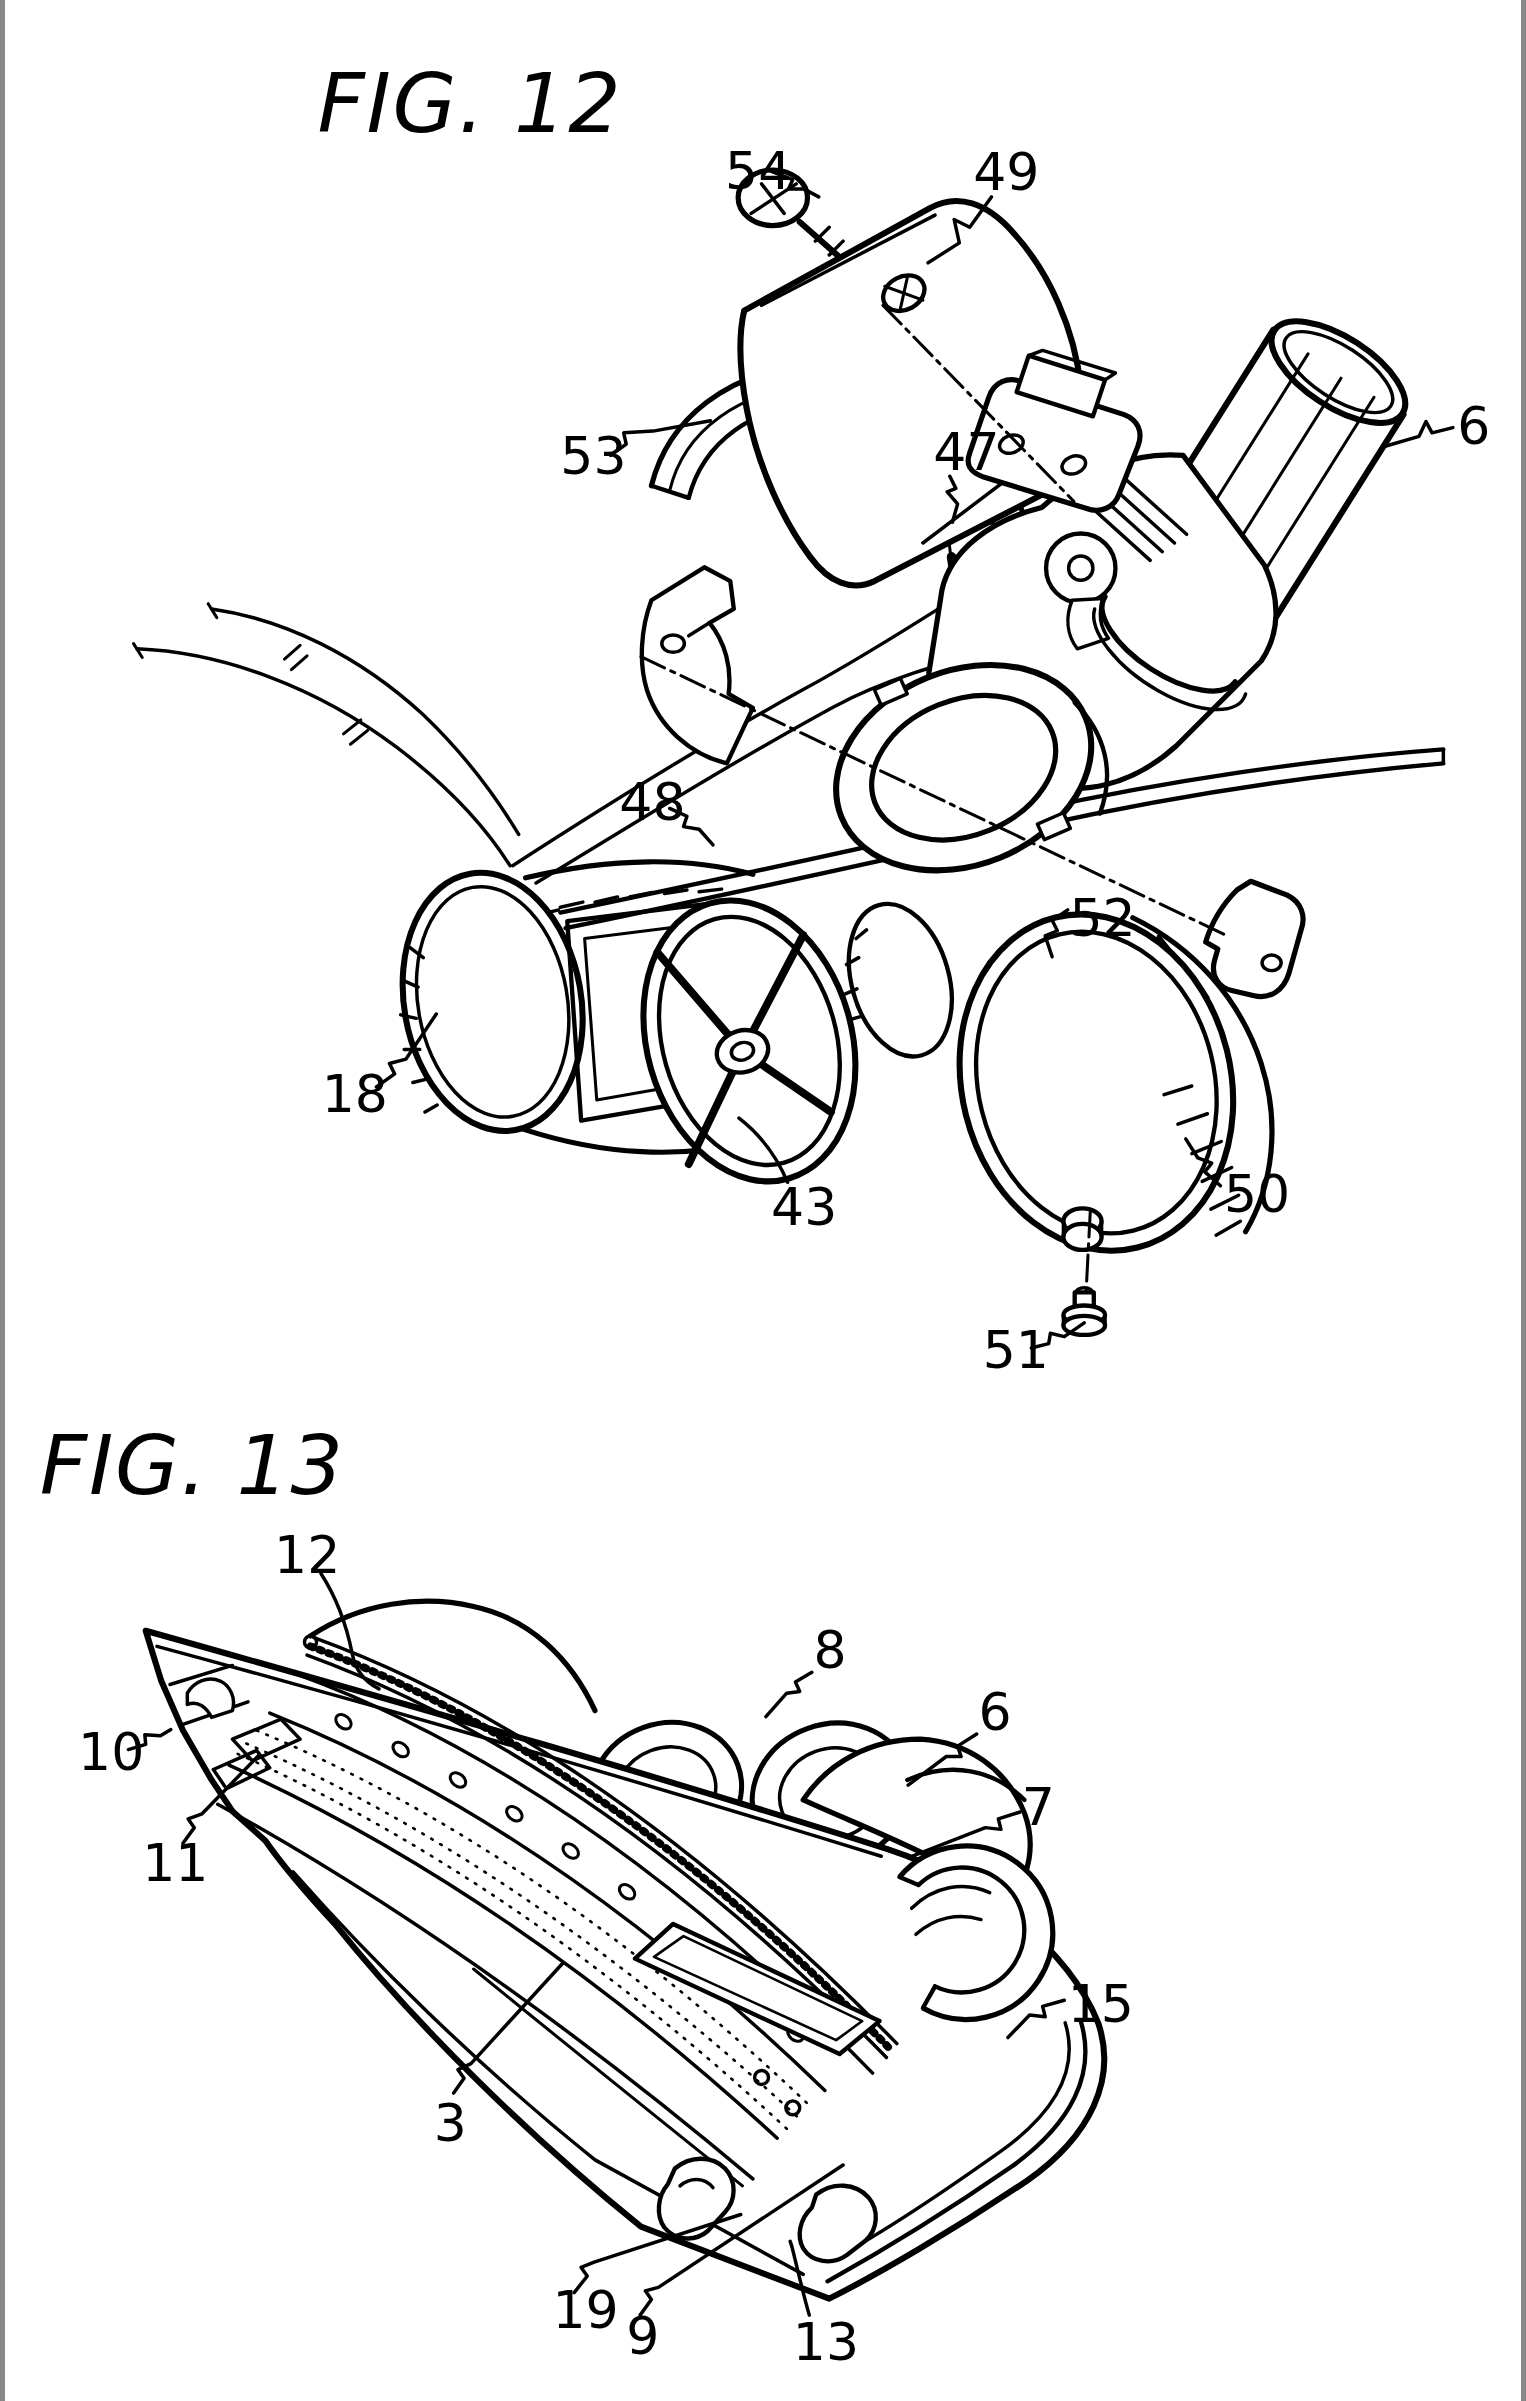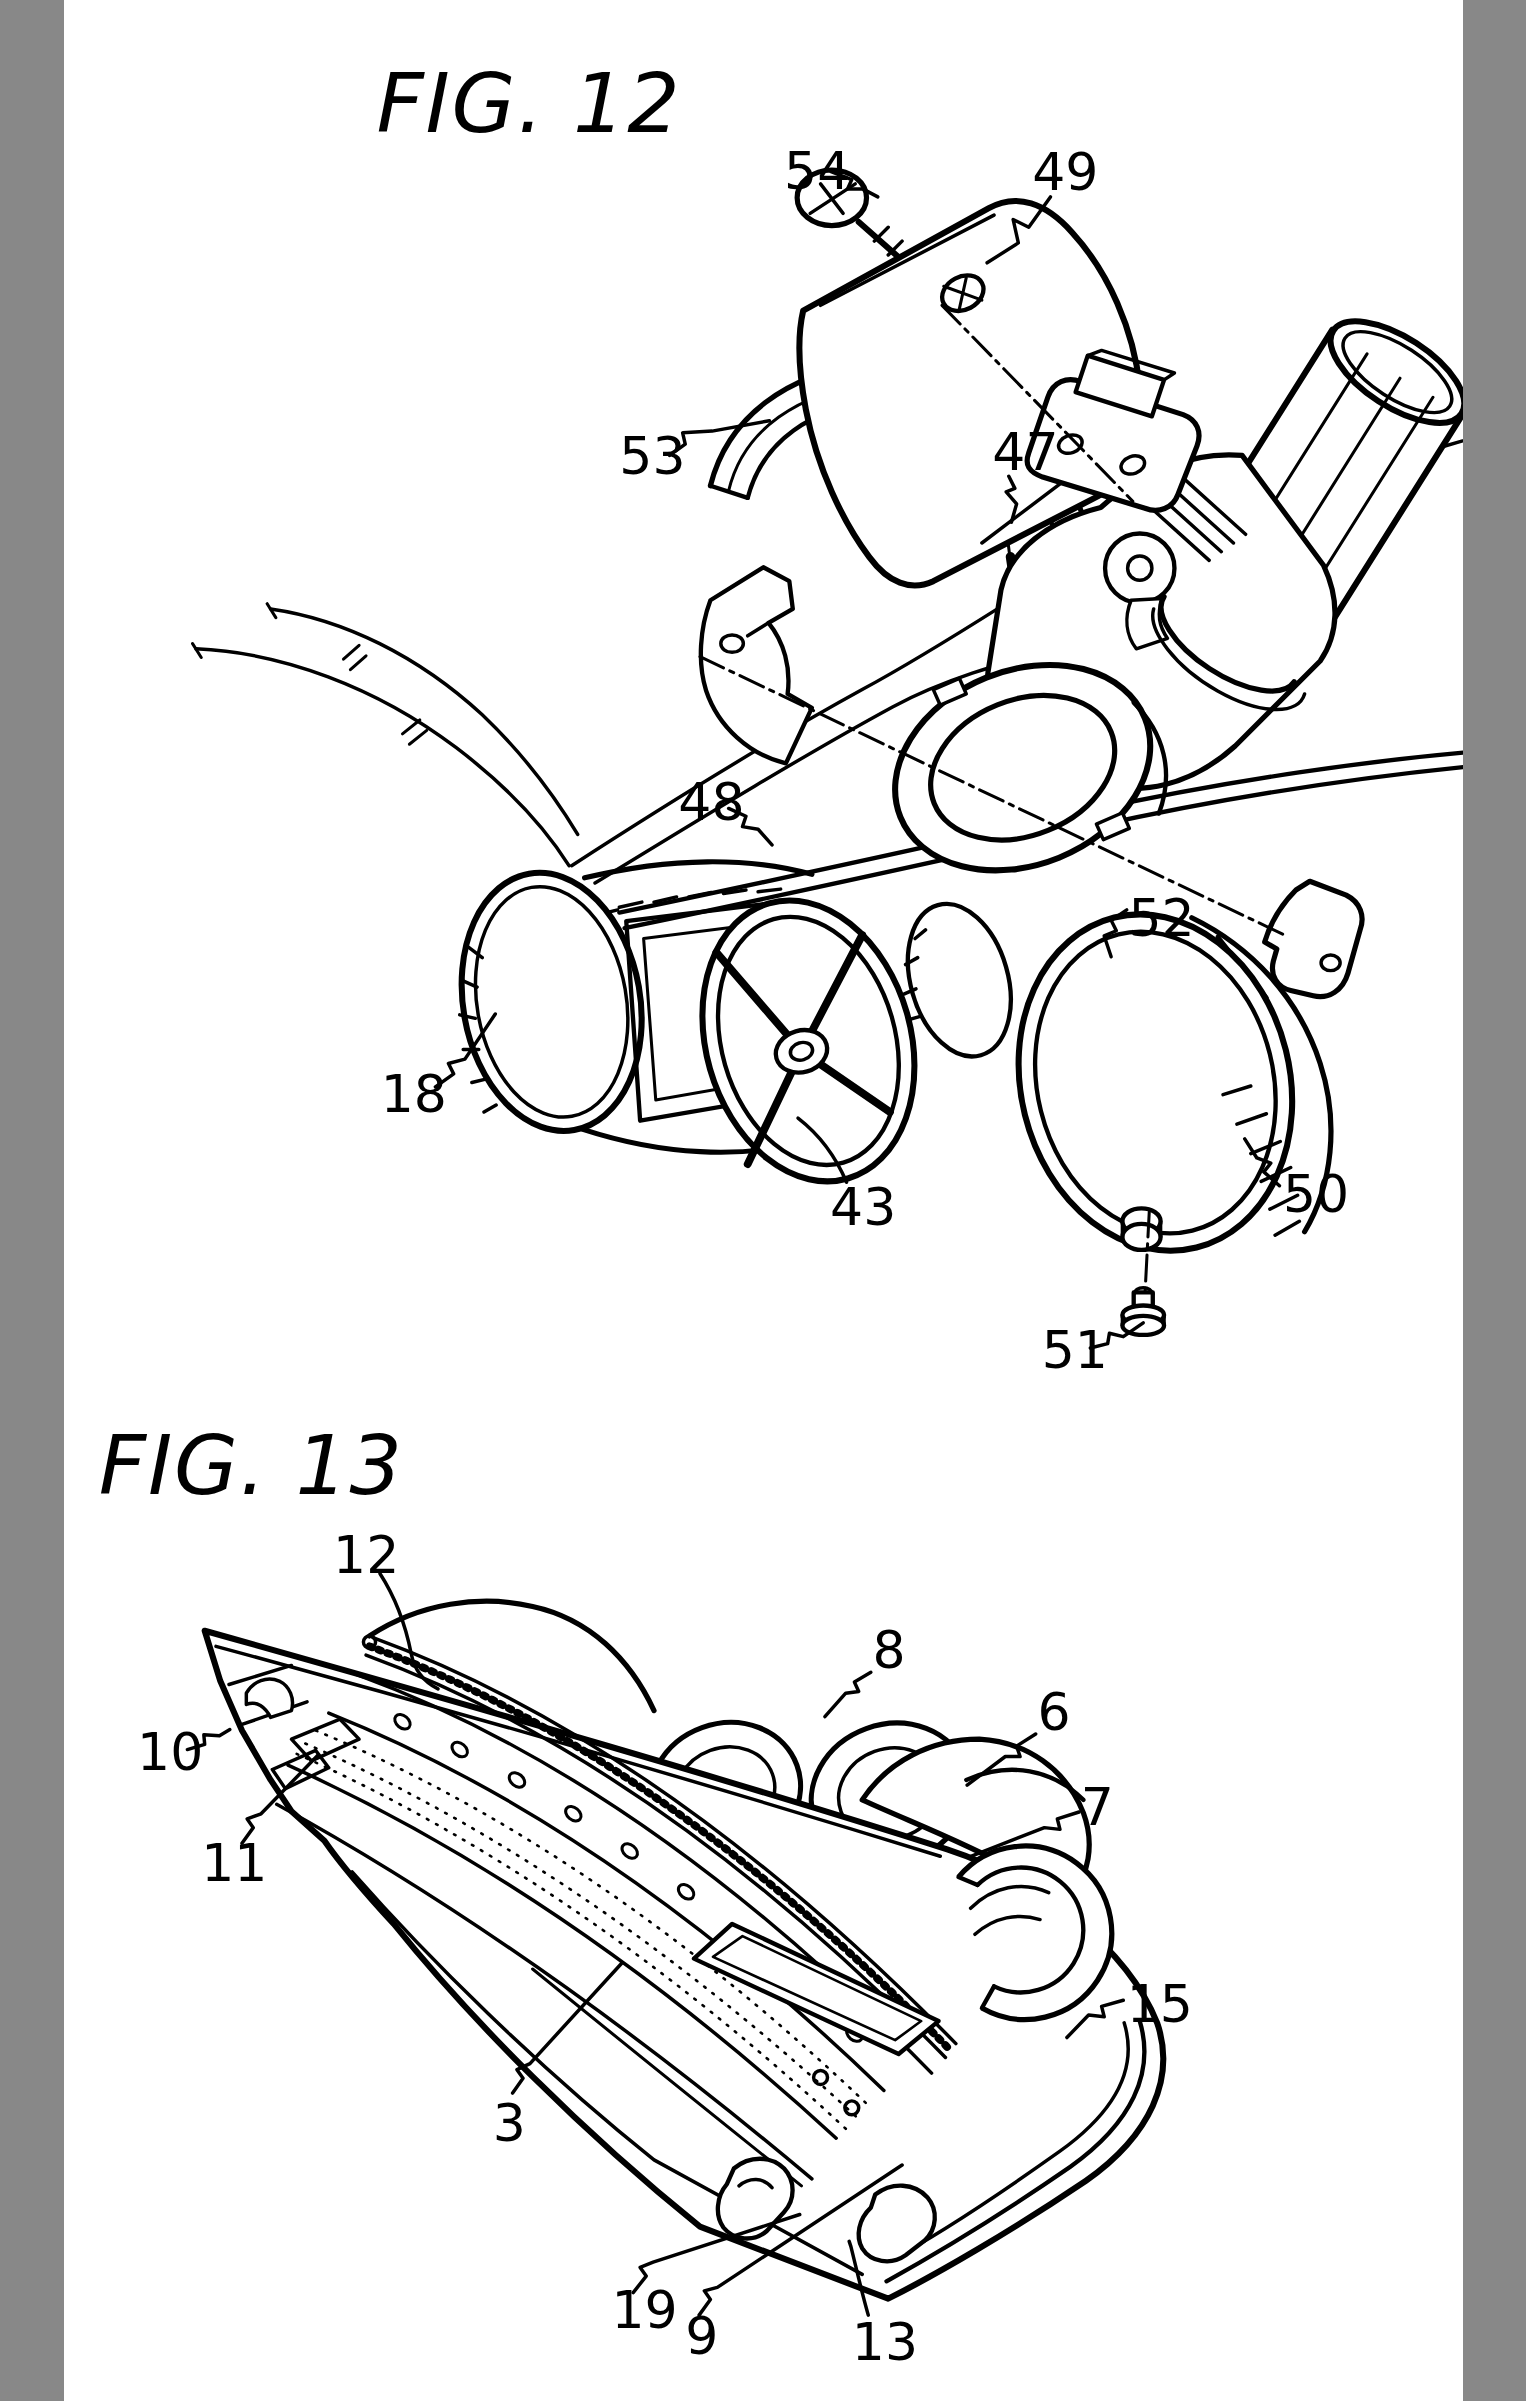--- a/index.html
+++ b/index.html
@@ -1,16 +1,16 @@
 <!DOCTYPE html>
 <html style="font-size:14px"><head>
 <meta charset="utf-8">
 <style>
   html,body{margin:0;padding:0;background:#888;}
-  .page{position:relative;width:1399px;height:2401px;background:#ffffff;margin:0 auto;overflow:hidden;}
+  .page{position:relative;width:1516px;height:2401px;background:#ffffff;margin:0 auto;overflow:hidden;}
   svg{position:absolute;inset:0;display:block;}
   .ink{stroke:#000;fill:none;stroke-linecap:round;stroke-linejoin:round;}
   .fill{fill:#fff;stroke:#000;stroke-linejoin:round;}
   text{font-family:"DejaVu Sans",sans-serif;fill:#000;}
   .fig-title{font-size:95px;font-style:italic;letter-spacing:2px;}
   .ref{font-size:60px;}
 </style>
 </head>
 <body>
 

